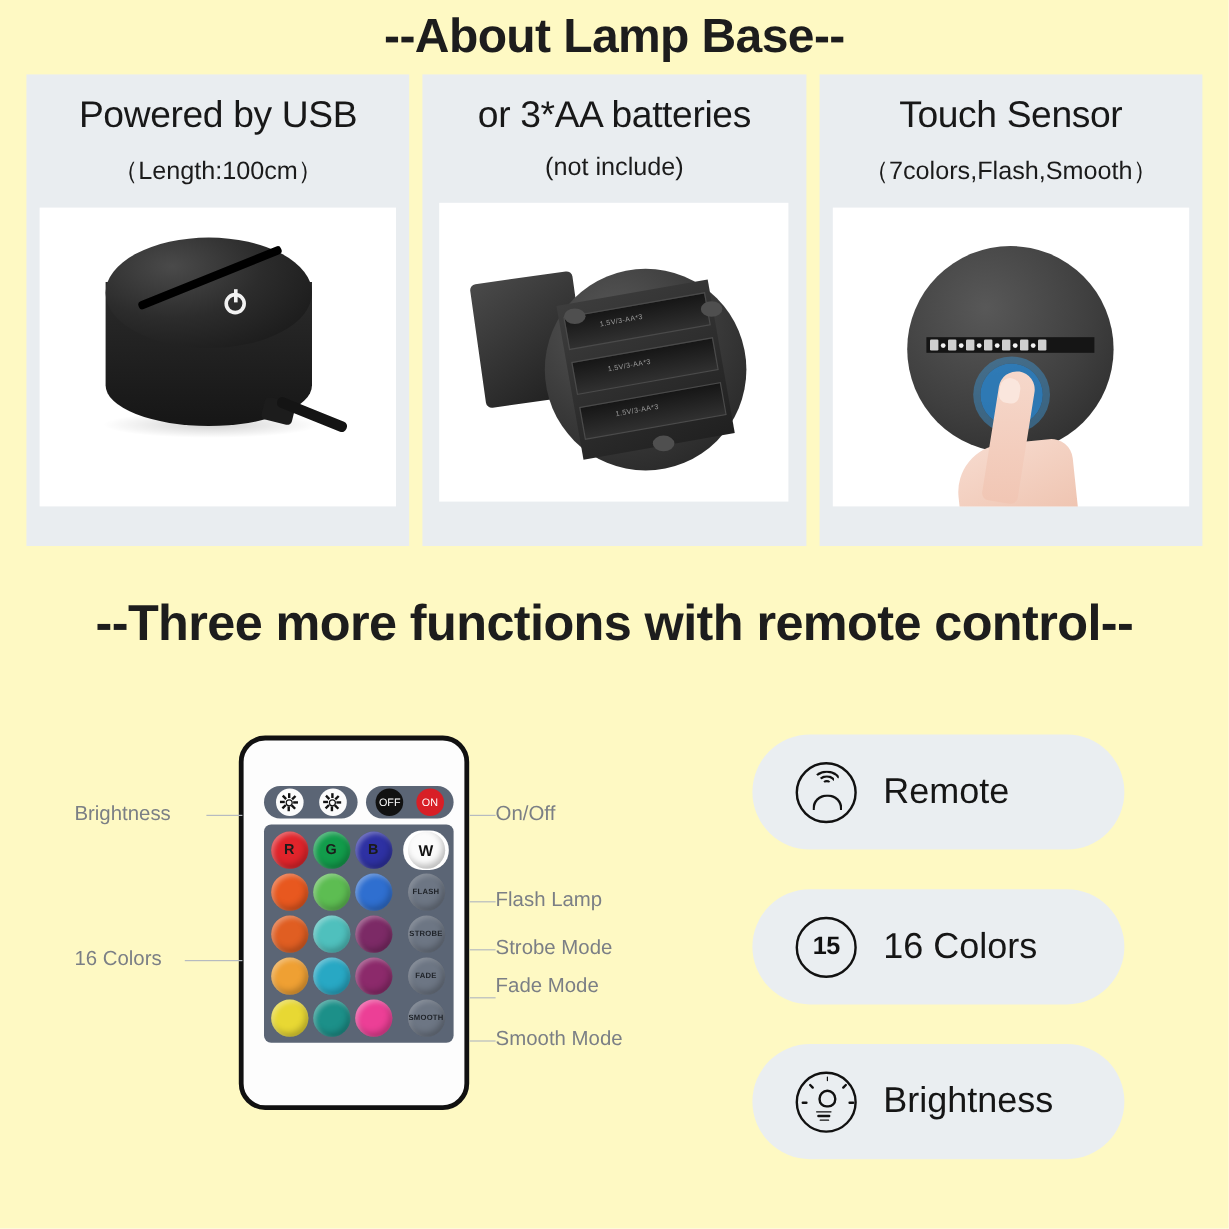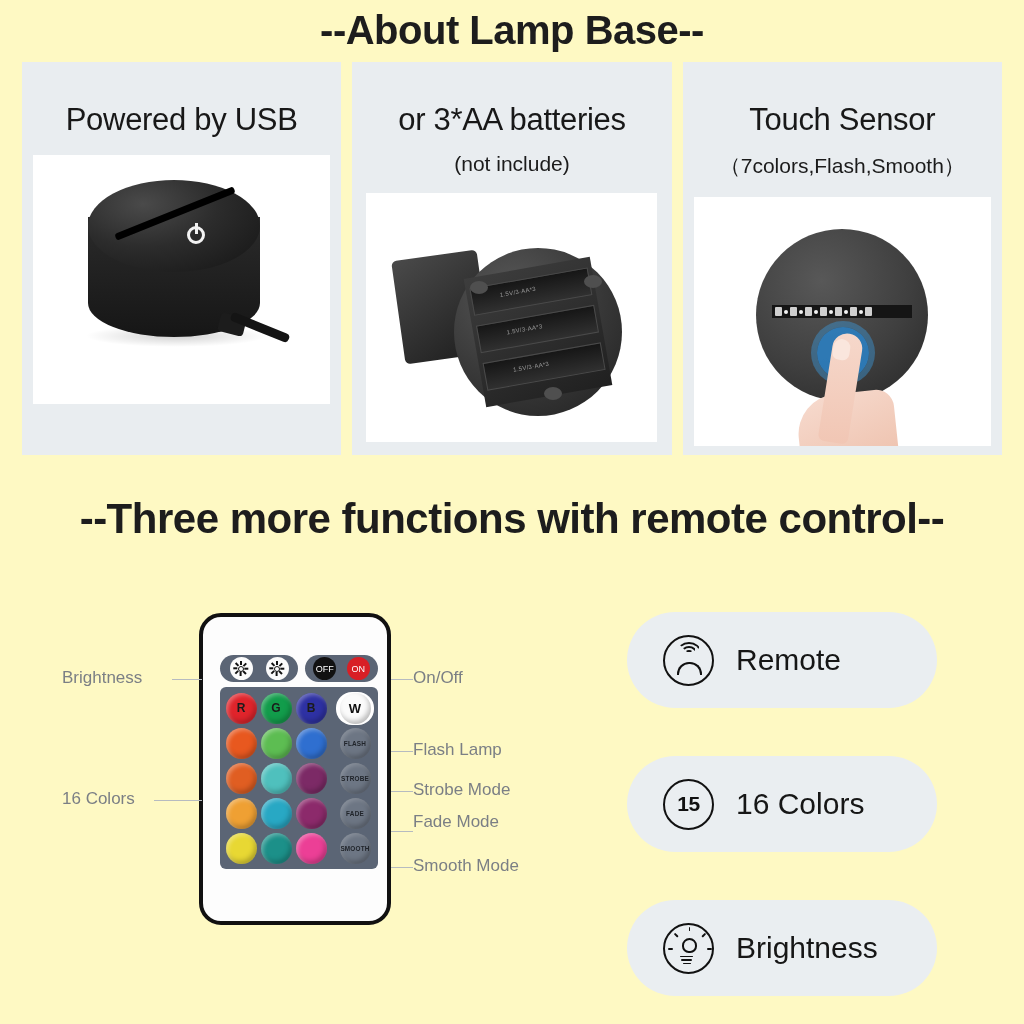--- a/index.html
+++ b/index.html
@@ -21,21 +21,21 @@
     letter-spacing: -0.5px;
     white-space: nowrap;
   }
   #heading-1 { top: 8px;  font-size: 40px; }
   #heading-2 { top: 495px; font-size: 42px; }
 
   
   .panels { position: absolute; top: 62px; left: 22px; width: 980px; height: 393px;
             display: flex; gap: 11px; }
   .panel { flex: 1 1 0; background: #e9edf0; display: flex; flex-direction: column;
-           align-items: center; padding-top: 40px; }
+           align-items: center; padding-top: 16px; }
   .panel-title { font-size: 31px; color: #181818; font-weight: 500; letter-spacing: -0.3px;
                  white-space: nowrap; }
   .panel-sub { font-size: 21px; color: #1b1b1b; margin-top: 14px; white-space: nowrap; }
   .panel-img { margin-top: 17px; background: #ffffff; width: 297px; height: 249px;
                position: relative; overflow: hidden; }
   .panel:nth-child(2) .panel-img { width: 291px; }
   .panel:nth-child(3) .panel-img { width: 297px; }
 
   
   .base1-wrap { position:absolute; left:0; top:0; width:100%; height:100%; }
@@ -206,21 +206,21 @@
   
   .callout {
     position: absolute; font-size: 17px; color: #7b7f85; white-space: nowrap;
   }
   .lead { position:absolute; height:1px; background:#b6bbc0; }
 
   
   .features { position: absolute; left: 627px; top: 612px; width: 310px; }
   .fcard {
     height: 96px; background: #eaeef1; border-radius: 48px;
-    display:flex; align-items:center; padding-left: 36px; margin-bottom: 48px;
+    display:flex; align-items:center; padding-left: 36px; margin-bottom: 33px;
   }
   .fcard:last-child{ margin-bottom: 0; }
   .ficon {
     width: 51px; height: 51px; border-radius: 50%; border: 2.6px solid #111;
     position: relative; flex: 0 0 51px;
     display:flex; align-items:center; justify-content:center;
   }
   .flabel { margin-left: 22px; font-size: 30px; color: #161616; font-weight: 500; }
   .ficon .num { font-size: 21px; font-weight: 600; color:#111; letter-spacing:-.5px;}
 
@@ -250,20 +250,21 @@
 <body>
 
 <div class="page">
 
   <div class="heading" id="heading-1">--About Lamp Base--</div>
 
   <div class="panels">
 
     <div class="panel">
       <div class="panel-title">Powered by USB</div>
+      <div class="panel-sub">（Length:100cm）</div>
       <div class="panel-img">
         <div class="base1-wrap">
           <div class="base1-shadow"></div>
           <div class="base1-body"></div>
           <div class="base1-top">
             <div class="base1-slot" style="left:23px;top:30px;"></div>
             <div class="base1-pwr"></div>
           </div>
           <div class="base1-plug"></div>
           <div class="base1-cable"></div>

